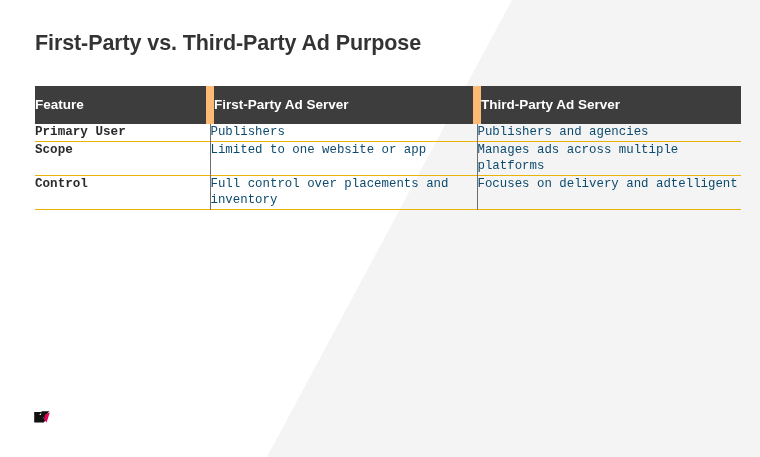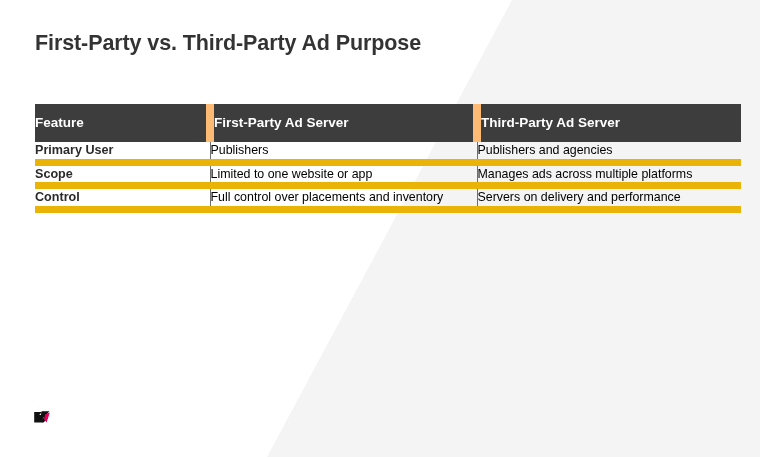--- a/index.html
+++ b/index.html
@@ -39,21 +39,21 @@
     font-size: 21.5px;
     font-weight: bold;
     color: #333333;
     letter-spacing: -0.1px;
     white-space: nowrap;
   }
   
   #comparison-table {
     position: absolute;
     left: 35px;
-    top: 104px;
+    top: 86px;
     width: 690px;
     z-index: 2;
     border-collapse: collapse;
     table-layout: fixed;
   }
   #comparison-table th,
   #comparison-table td {
     vertical-align: top;
     text-align: left;
     padding: 0;
@@ -74,34 +74,35 @@
   thead th.col-feature { width: 171px; }
   thead th.col-first    { width: 259px; }
   thead th.col-third    { width: 260px; }
   
   thead th.col-first,
   thead th.col-third {
     border-left: 8px solid #fdba74;
   }
   
   tbody tr {
-    border-bottom: 7px solid #eab308;
+    border-bottom: 1px solid #eab308;
+    font-family: Liberation Mono, monospace;
   }
   tbody td {
     font-size: 12.4px;
     line-height: 16.5px;
     padding: 14px 14px 14px 13px;
   }
   tbody td.cell-feature {
     color: #2b2b2b;
     font-weight: bold;
     font-size: 12.6px;
   }
   tbody td.cell-detail {
-    color: #000000;
+    color: #0c4a6e;
     font-weight: normal;
     border-left: 1px solid #6e6e6e;
   }
   
   #logo {
     position: absolute;
     left: 33px;
     top: 405px;
     z-index: 2;
     display: flex;
@@ -148,21 +149,21 @@
         <td class="cell-detail">Publishers and agencies</td>
       </tr>
       <tr>
         <td class="cell-feature">Scope</td>
         <td class="cell-detail">Limited to one website or app</td>
         <td class="cell-detail">Manages ads across multiple platforms</td>
       </tr>
       <tr>
         <td class="cell-feature">Control</td>
         <td class="cell-detail">Full control over placements and inventory</td>
-        <td class="cell-detail">Servers on delivery and performance</td>
+        <td class="cell-detail">Focuses on delivery and adtelligent</td>
       </tr>
     </tbody>
   </table>
 
   <div id="logo">
     <svg id="logo-mark" viewBox="0 0 24 18" aria-hidden="true">
       <path d="M1.2 4.0 L9.0 4.0 L6.2 7.0 L12.6 7.0 L9.6 10.2 L15.0 10.2 L10.4 14.6 L1.2 14.6 Z" fill="#111111"></path>
       <path d="M8.6 3.2 L16.4 3.2 L12.0 8.4 L15.2 8.4 L9.6 14.9 L10.6 9.2 L7.4 9.2 Z" fill="#111111"></path>
       <path d="M12.2 6.6 L16.8 4.6 L13.6 14.4 L11.0 11.6 Z" fill="#e6005a"></path>
     </svg>

